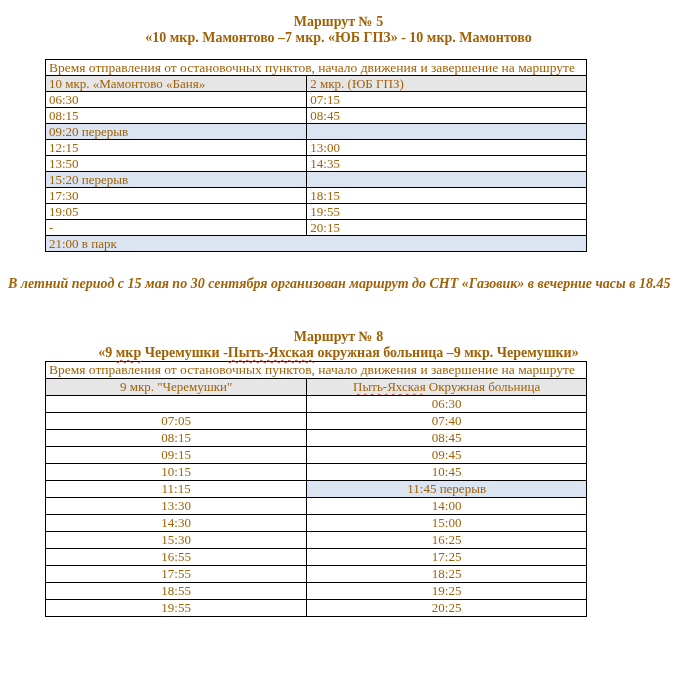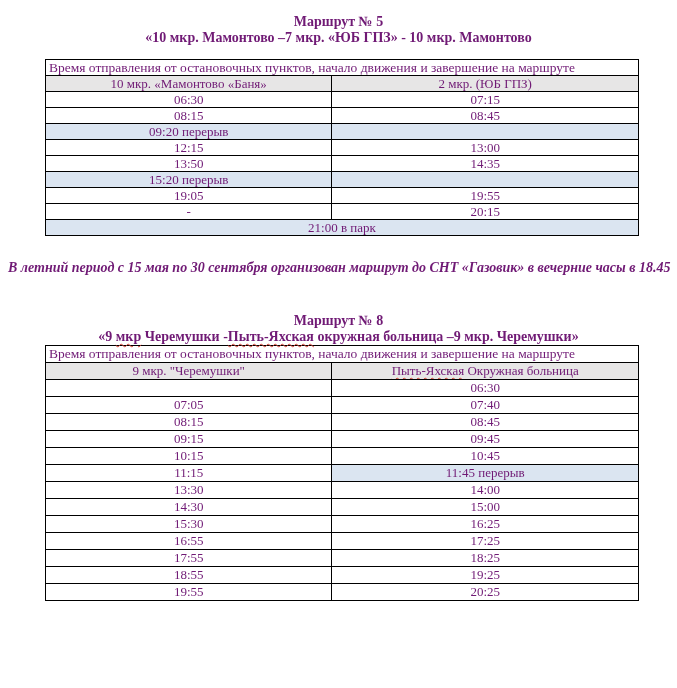--- a/index.html
+++ b/index.html
@@ -1,43 +1,43 @@
 <!DOCTYPE html>
 <html style="--header_shade: #e7e6e6; --break_shade: #dbe5f1; --spellcheck: #d23f31;"><head>
 <meta charset="utf-8">
 <style>
   html, body { margin: 0; padding: 0; background: #ffffff; }
   .page {
     position: relative;
     width: 677px; height: 688px;
     font-family: "Liberation Serif", "DejaVu Serif", serif;
-    color: #701a75; background: #fff;
+    color: #a16207; background: #fff;
     padding-top: 14px; box-sizing: border-box;
     overflow: hidden;
   }
   .doc-title, .doc-subtitle {
     text-align: center; font-weight: bold;
     font-size: 14px; line-height: 16px;
     white-space: nowrap;
   }
   table.schedule {
     border-collapse: collapse;
-    width: 594px; margin-left: 45px;
+    width: 542px; margin-left: 45px;
     table-layout: fixed;
     font-size: 13px;
   }
   table.schedule td {
     border: 1px solid #000;
     padding: 0 3px;
     height: 15px; line-height: 15px;
     overflow: hidden; white-space: nowrap;
     vertical-align: middle;
   }
   table.t1 { margin-top: 13px; }
-  table.t1 td { text-align: center; }
+  table.t1 td { text-align: left; }
   table.t2 td { text-align: center; height: 16px; line-height: 16px; }
   td.caption { text-align: left !important; font-size: 13.5px; }
   td.colhead { background: var(--header_shade, #e7e6e6); }
   td.blue    { background: var(--break_shade, #dbe5f1); }
   .note {
     margin: 24px 0 0 8px;
     font-weight: bold; font-style: italic;
     font-size: 14px; line-height: 15px;
     white-space: nowrap;
   }
@@ -88,20 +88,24 @@
       <td>12:15</td>
       <td>13:00</td>
     </tr>
     <tr>
       <td>13:50</td>
       <td>14:35</td>
     </tr>
     <tr>
       <td class="blue">15:20 перерыв</td>
       <td class="blue"></td>
+    </tr>
+    <tr>
+      <td>17:30</td>
+      <td>18:15</td>
     </tr>
     <tr>
       <td>19:05</td>
       <td>19:55</td>
     </tr>
     <tr>
       <td>-</td>
       <td>20:15</td>
     </tr>
     <tr>

